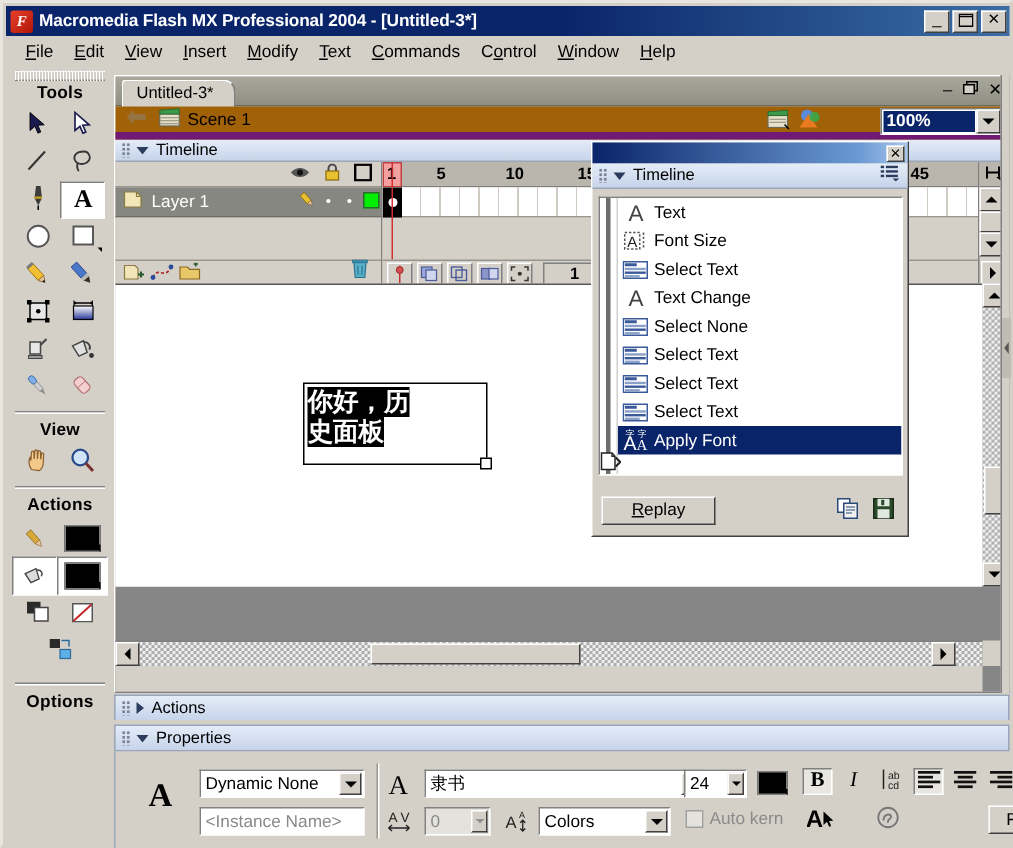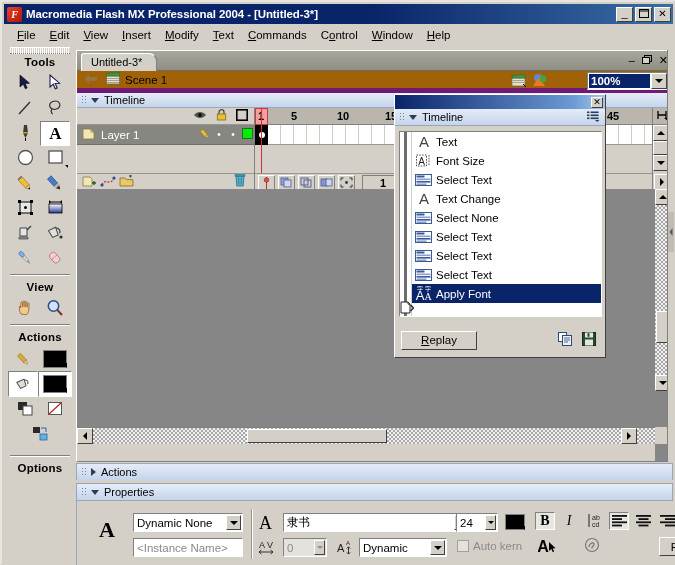--- a/index.html
+++ b/index.html
@@ -943,20 +943,30 @@
         <div class="sb-arrow">
             <span class="tri-down"></span>
           </div>
         <div class="sb-arrow" style="position:absolute;bottom:1px;left:1px;">
             <span class="tri-right"></span>
           </div>
       </div>
     </div>
 
     <div id="stage-area">
+      <div id="stage-scroll">
+        <div id="stage-white"></div>
+        <div id="textbox">
+          <div id="textbox-inner">
+            <div><span class="sel-hl">你好，历</span></div>
+            <div><span class="sel-hl">史面板</span></div>
+          </div>
+          <div id="textbox-handle"></div>
+        </div>
+      </div>
 
       <div id="stage-vscroll" class="checker">
         <div class="sb-arrow" style="position:absolute;top:0;left:0;">
             <span class="tri-up"></span>
           </div>
         <div id="stage-vthumb"></div>
         <div class="sb-arrow" style="position:absolute;bottom:0;left:0;">
             <span class="tri-down"></span>
           </div>
       </div>
@@ -1255,21 +1265,21 @@
     </div>
 
     <div style="position:absolute;left:258px;top:38px;">
       <svg width="18" height="17" viewBox="0 0 18 17">
           <text x="2" y="13" font-family="Liberation Sans, sans-serif" font-size="11" fill="#222">A</text>
           <text x="11" y="6" font-family="Liberation Sans, sans-serif" font-size="6" fill="#222">A</text>
           <path d="M13.5 8 L13.5 15 M11.8 9.5 L13.5 7.8 L15.2 9.5 M11.8 13.4 L13.5 15.1 L15.2 13.4" stroke="#222" stroke-width="0.9" fill="none"></path>
         </svg>
     </div>
     <div class="prop-combo" style="position:absolute;left:282px;top:37px;width:88px;height:19px;">
-      <div class="cval">Dynamic</div>
+      <div class="cval">Colors</div>
       <div class="cbtn">
           <span class="tri-down"></span>
         </div>
     </div>
 
     <div style="position:absolute;left:380px;top:39px;display:flex;align-items:center;gap:4px;">
       <span style="width:12px;height:12px;background:#e4e2dc;border:1px solid #a0a0a0;display:inline-block;"></span>
       <span class="disabled-txt" style="font-size:11.5px;">Auto kern</span>
     </div>
 

